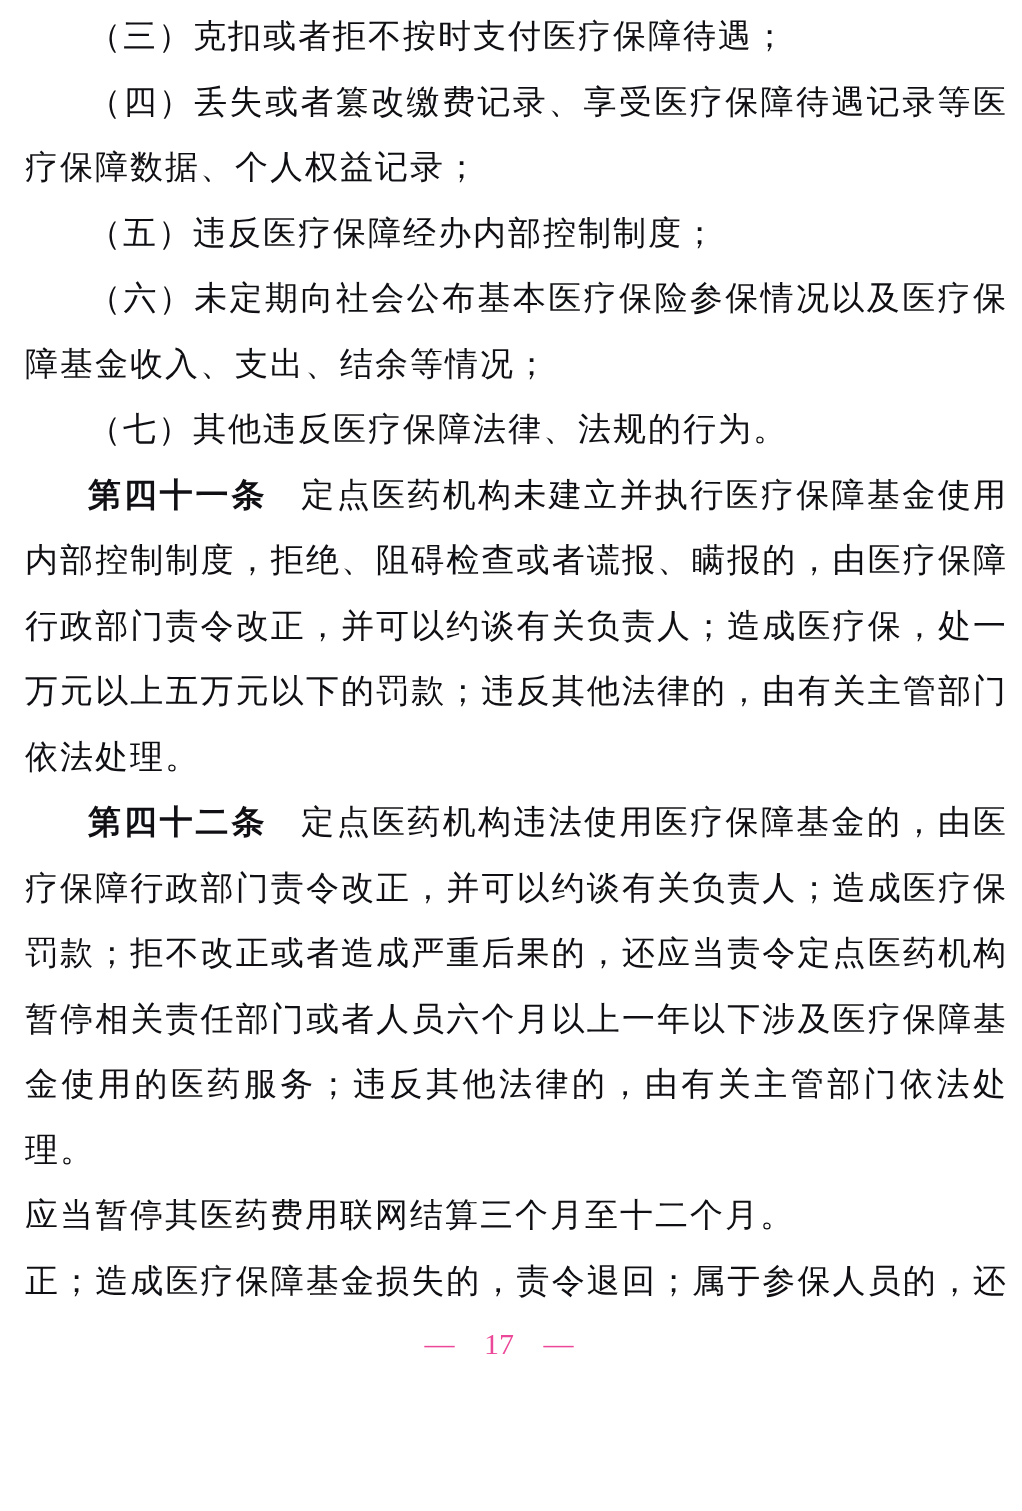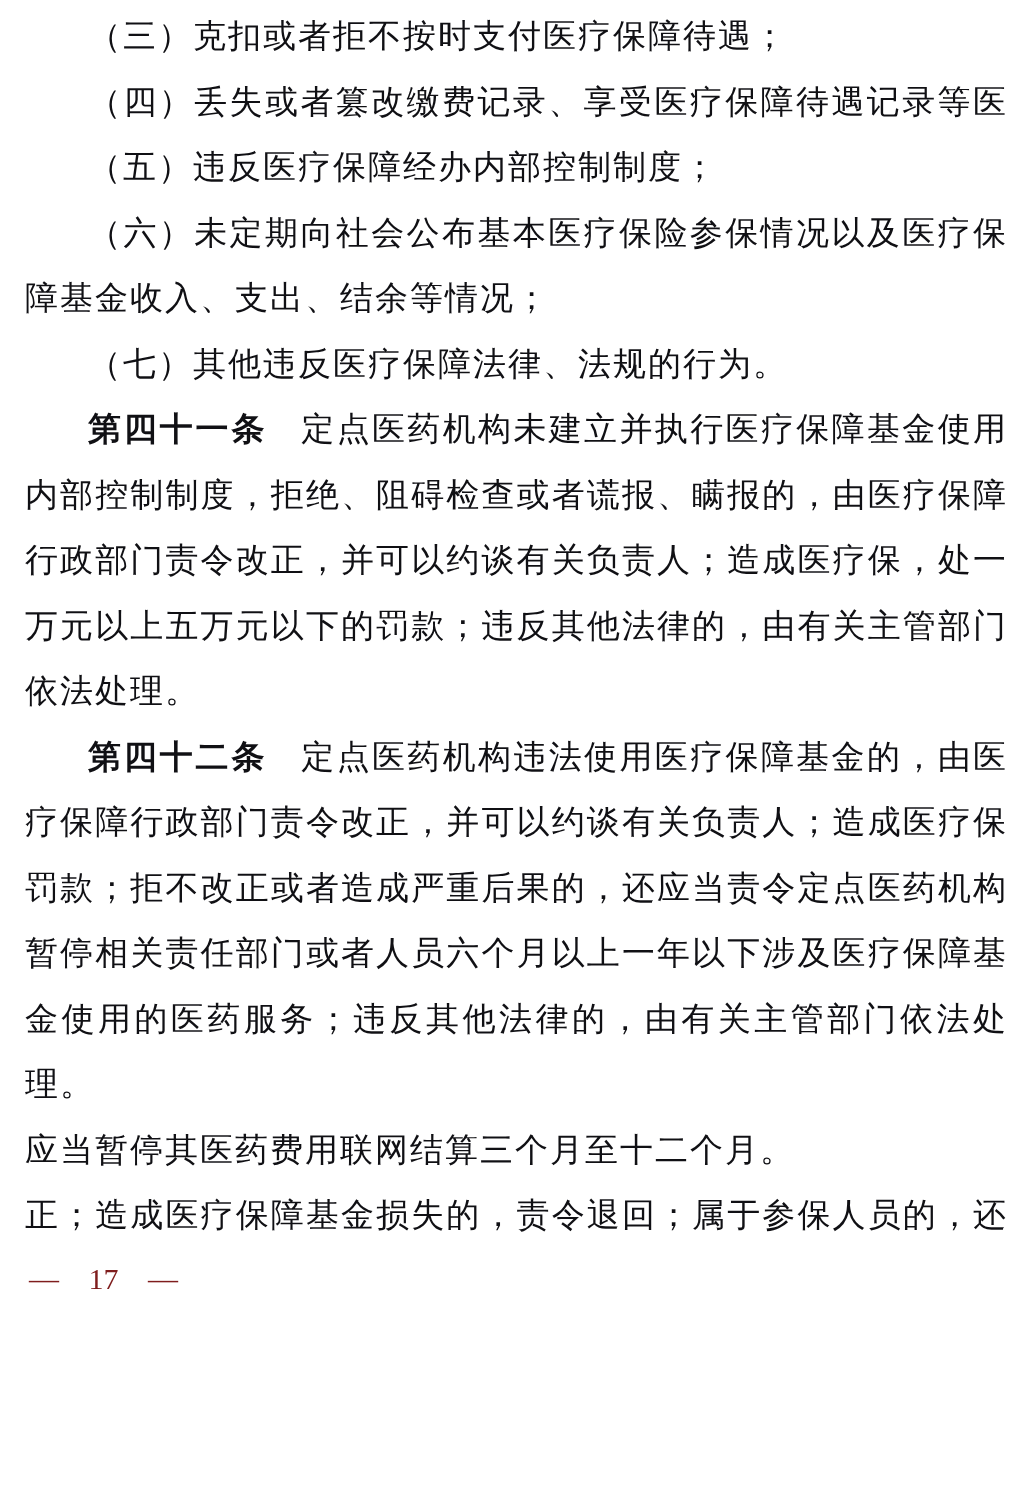--- a/index.html
+++ b/index.html
@@ -39,42 +39,43 @@
   .article-no {
     font-family: Liberation Serif, serif;
     font-weight: 700;
     letter-spacing: 2.5px;
     margin-right: 34px;
   }
   .footer {
     margin-top: 10px;
     height: 40px;
     line-height: 40px;
-    text-align: left;
+    text-align: center;
     padding-right: 35px;
     font-size: 30px;
     letter-spacing: 0;
-    color: #7f1d1d;
+    color: #ec4899;
   }
   .footer .dash {
     display: inline-block;
     margin: 0 4px;
   }
   .footer .pageno {
     display: inline-block;
     margin: 0 18px;
   }
 </style>
 </head>
 <body>
 
 <div class="doc">
   <div>
       <div class="line indent">（三）克扣或者拒不按时支付医疗保障待遇；</div>
       <div class="line indent just">（四）丢失或者篡改缴费记录、享受医疗保障待遇记录等医</div>
+      <div class="line">疗保障数据、个人权益记录；</div>
       <div class="line indent">（五）违反医疗保障经办内部控制制度；</div>
       <div class="line indent just">（六）未定期向社会公布基本医疗保险参保情况以及医疗保</div>
       <div class="line">障基金收入、支出、结余等情况；</div>
       <div class="line indent">（七）其他违反医疗保障法律、法规的行为。</div>
       <div class="line indent just"><span class="article-no">第四十一条</span><span>定点医药机构未建立并执行医疗保障基金使用</span></div>
       <div class="line just">内部控制制度，拒绝、阻碍检查或者谎报、瞒报的，由医疗保障</div>
       <div class="line just">行政部门责令改正，并可以约谈有关负责人；造成医疗保，处一</div>
       <div class="line just">万元以上五万元以下的罚款；违反其他法律的，由有关主管部门</div>
       <div class="line">依法处理。</div>
       <div class="line indent just"><span class="article-no">第四十二条</span><span>定点医药机构违法使用医疗保障基金的，由医</span></div>

